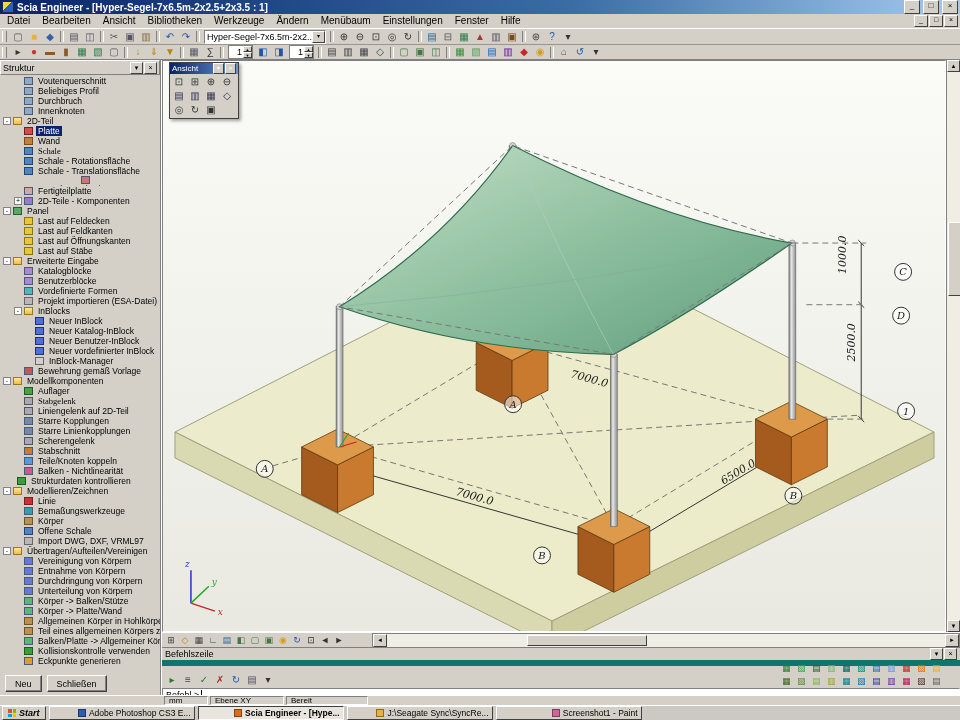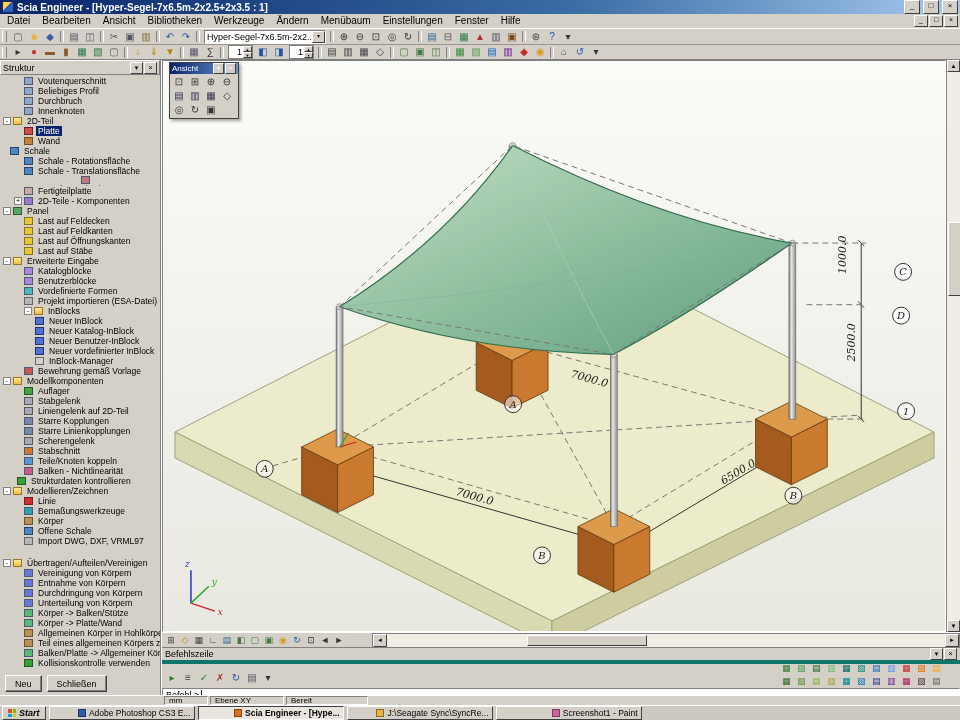--- a/index.html
+++ b/index.html
@@ -120,21 +120,21 @@
   #vp-bottom{height:14px;flex:none;display:flex;align-items:center;background:#d4d0c8;border-top:1px solid #fff;padding-left:2px;}
   #vp-bottom .tb-btn{width:14px;height:12px;font-size:9px;}
   #hscroll{flex:1;height:13px;display:flex;align-items:center;margin-left:26px;background:#f0ede4;border:1px solid #808080;}
   .hsb{width:12px;height:11px;font-size:6px;line-height:10px;text-align:center;flex:none;}
   .htrack{flex:1;position:relative;height:11px;}
   .hthumb{position:absolute;left:140px;top:0;width:120px;height:11px;
           background:#d4d0c8;border:1px solid;border-color:#fff #404040 #404040 #fff;box-sizing:border-box;}
 
   
   #cmdpanel{height:40px;flex:none;background:#d4d0c8;border-top:1px solid #808080;position:relative;}
-  #cmd-header{height:12px;display:flex;align-items:center;gap:1px;font-size:9px;padding:0 3px;border-bottom:4px solid #0f766e;}
+  #cmd-header{height:12px;display:flex;align-items:center;gap:1px;font-size:9px;padding:0 3px;border-bottom:6px solid #0f766e;}
   #cmd-title{flex:1;}
   #cmd-tools{height:26px;display:flex;align-items:center;padding:1px 2px;}
   #cmd-right-grid{position:absolute;right:16px;top:13px;display:grid;grid-template-columns:repeat(11,15px);grid-auto-rows:13px;}
   .cg{display:flex;align-items:center;justify-content:center;font-size:9px;}
   #cmdinput{height:13px;flex:none;background:#fff;border:1px solid;border-color:#808080 #fff #fff #808080;
             display:flex;align-items:center;font-size:9px;padding-left:3px;box-sizing:border-box;}
   .caret{width:1px;height:9px;background:#000;margin-left:2px;animation:blink 1s steps(1) infinite;}
   @keyframes blink{50%{opacity:0;}}
 
   
@@ -434,21 +434,21 @@
           <div class="tree-row selected" style="padding-left: 14px;">
             <span class="exp-spacer"></span>
             <span class="ic ic-plate"></span>
             <span class="tree-label">Platte</span>
           </div>
           <div class="tree-row" style="padding-left: 14px;">
             <span class="exp-spacer"></span>
             <span class="ic ic-wall"></span>
             <span class="tree-label">Wand</span>
           </div>
-          <div class="tree-row" style="">
+          <div class="tree-row" style="padding-left: 14px; font-family: Liberation Serif, serif;">
             <span class="exp-spacer"></span>
             <span class="ic ic-shell"></span>
             <span class="tree-label">Schale</span>
           </div>
           <div class="tree-row" style="padding-left: 14px;">
             <span class="exp-spacer"></span>
             <span class="ic ic-shell"></span>
             <span class="tree-label">Schale - Rotationsfläche</span>
           </div>
           <div class="tree-row" style="padding-left: 14px;">
@@ -514,21 +514,21 @@
           <div class="tree-row" style="padding-left: 14px;">
             <span class="exp-spacer"></span>
             <span class="ic ic-shapes"></span>
             <span class="tree-label">Vordefinierte Formen</span>
           </div>
           <div class="tree-row" style="padding-left: 14px;">
             <span class="exp-spacer"></span>
             <span class="ic ic-import"></span>
             <span class="tree-label">Projekt importieren (ESA-Datei)</span>
           </div>
-          <div class="tree-row" style="padding-left: 24px;">
+          <div class="tree-row" style="padding-left: 14px;">
             <span class="expander">-</span>
             <span class="ic ic-folder-open"></span>
             <span class="tree-label">InBlocks</span>
           </div>
           <div class="tree-row" style="padding-left: 25px;">
             <span class="exp-spacer"></span>
             <span class="ic ic-inblock"></span>
             <span class="tree-label">Neuer InBlock</span>
           </div>
           <div class="tree-row" style="padding-left: 25px;">
@@ -559,21 +559,21 @@
           <div class="tree-row" style="padding-left: 3px;">
             <span class="expander">-</span>
             <span class="ic ic-folder-open"></span>
             <span class="tree-label">Modellkomponenten</span>
           </div>
           <div class="tree-row" style="padding-left: 14px;">
             <span class="exp-spacer"></span>
             <span class="ic ic-support"></span>
             <span class="tree-label">Auflager</span>
           </div>
-          <div class="tree-row" style="padding-left: 14px;">
+          <div class="tree-row" style="padding-left: 14px; font-family: Liberation Serif, serif;">
             <span class="exp-spacer"></span>
             <span class="ic ic-hinge"></span>
             <span class="tree-label">Stabgelenk</span>
           </div>
           <div class="tree-row" style="padding-left: 14px;">
             <span class="exp-spacer"></span>
             <span class="ic ic-hinge"></span>
             <span class="tree-label">Liniengelenk auf 2D-Teil</span>
           </div>
           <div class="tree-row" style="padding-left: 14px;">
@@ -634,21 +634,21 @@
           <div class="tree-row" style="padding-left: 14px;">
             <span class="exp-spacer"></span>
             <span class="ic ic-shell"></span>
             <span class="tree-label">Offene Schale</span>
           </div>
           <div class="tree-row" style="padding-left: 14px;">
             <span class="exp-spacer"></span>
             <span class="ic ic-import"></span>
             <span class="tree-label">Import DWG, DXF, VRML97</span>
           </div>
-          <div class="tree-row" style="padding-left: 3px; margin-top: 12px;">
+          <div class="tree-row" style="padding-left: 3px;">
             <span class="expander">-</span>
             <span class="ic ic-folder-open"></span>
             <span class="tree-label">Übertragen/Aufteilen/Vereinigen</span>
           </div>
           <div class="tree-row" style="padding-left: 14px;">
             <span class="exp-spacer"></span>
             <span class="ic ic-boolean"></span>
             <span class="tree-label">Vereinigung von Körpern</span>
           </div>
           <div class="tree-row" style="padding-left: 14px;">

